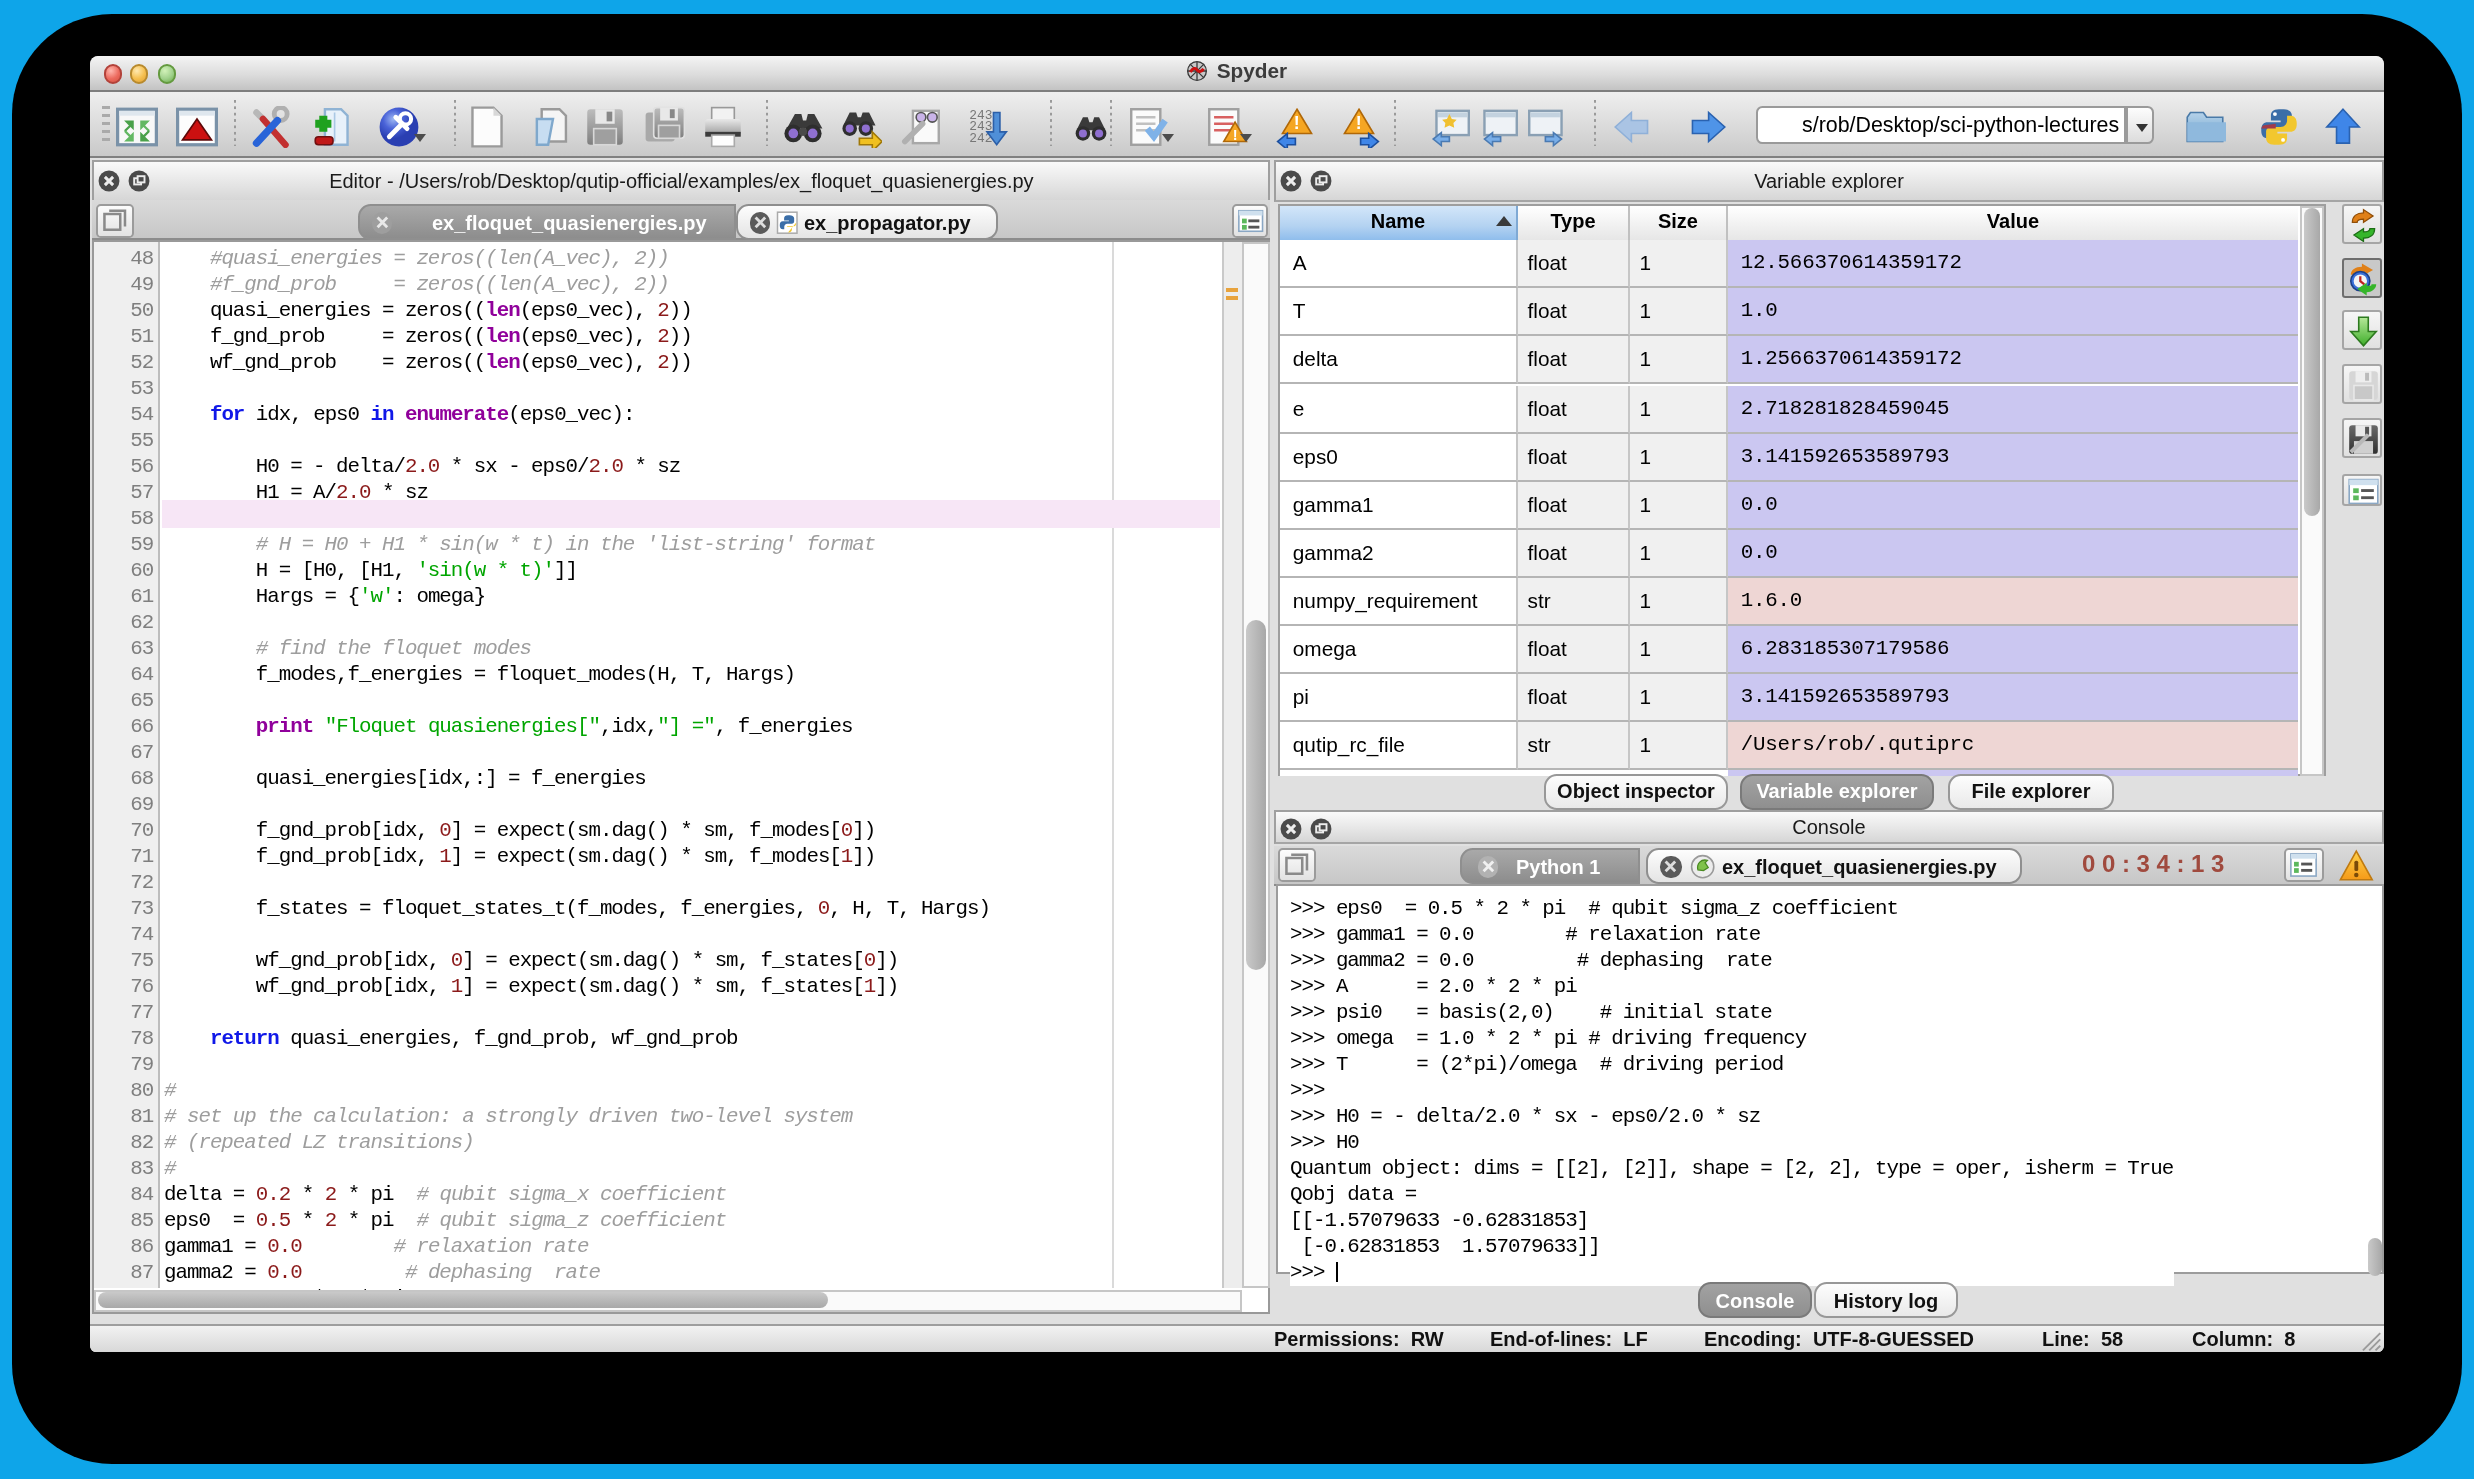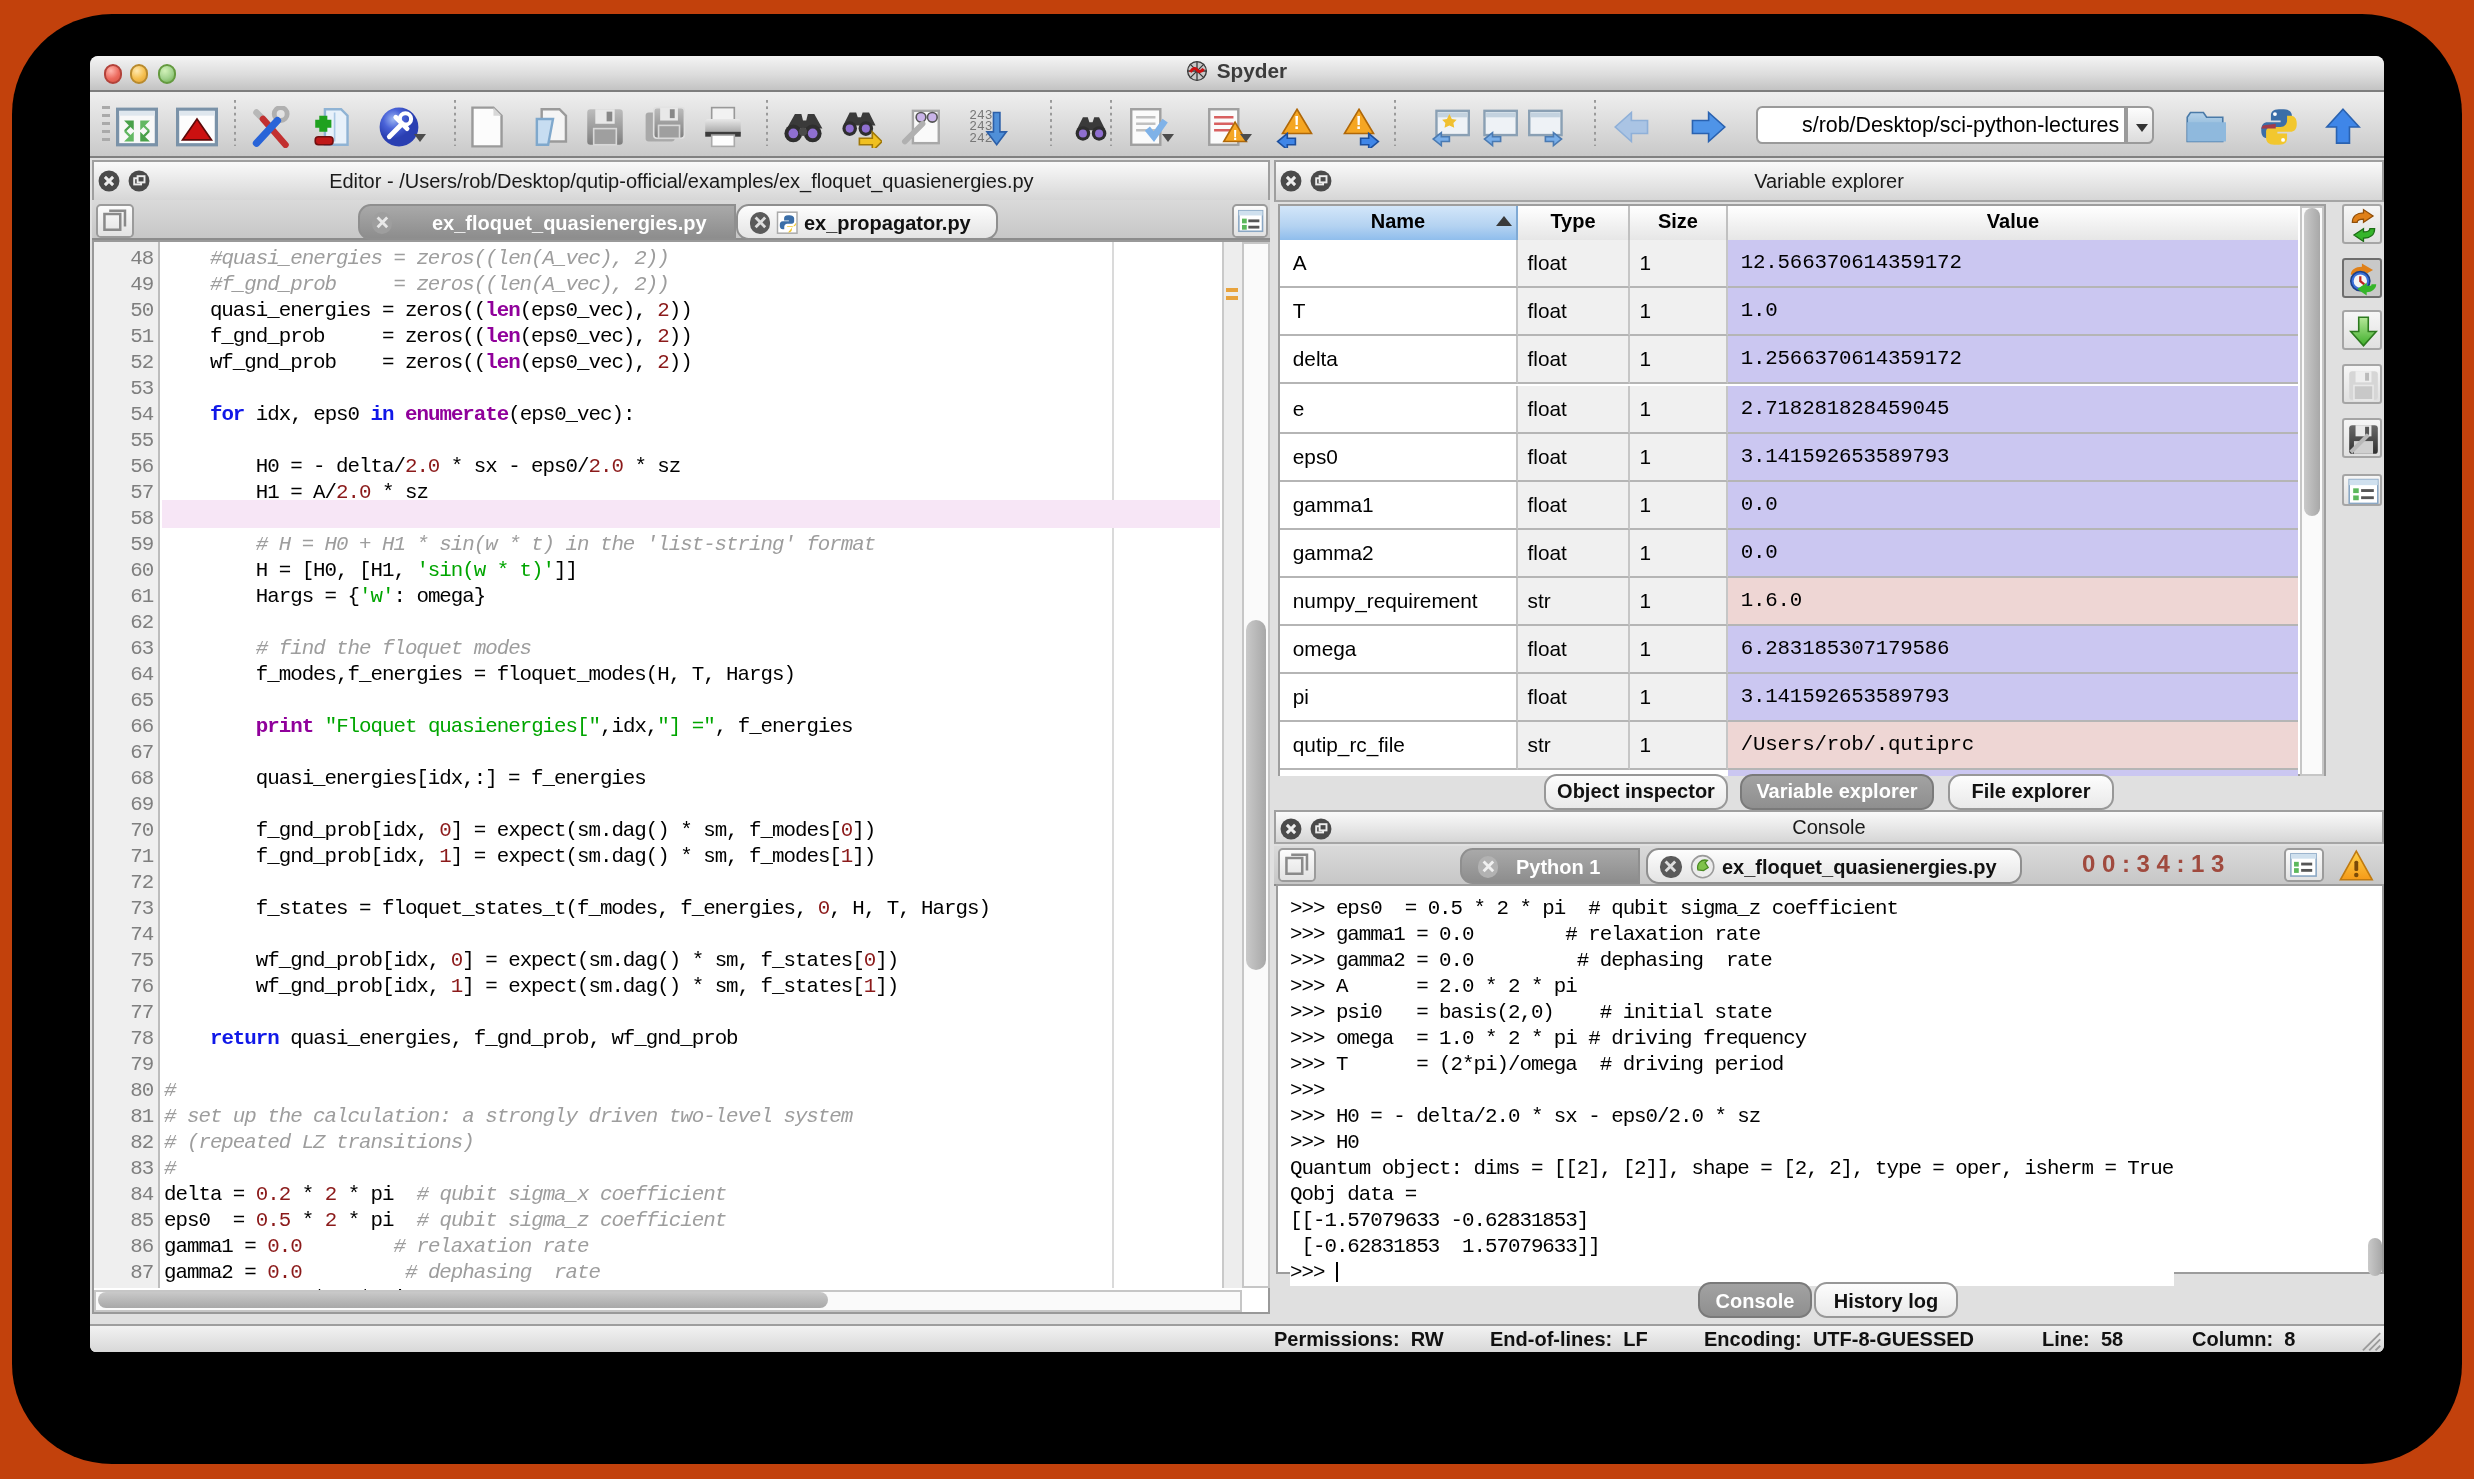--- a/index.html
+++ b/index.html
@@ -1,17 +1,17 @@
 <!DOCTYPE html>
 <html style="font-size:12.7px"><head>
 <meta charset="utf-8">
 <style>
 html,body{margin:0;padding:0;background:#fff;}
 *{box-sizing:border-box;}
-#canvas{position:relative;width:2475px;height:1479px;background:#c2410c;overflow:hidden;}
+#canvas{position:relative;width:2475px;height:1479px;background:#0ea5e9;overflow:hidden;}
 #scale{position:absolute;left:0;top:0;width:1237px;height:740px;transform:scale(2);transform-origin:0 0;font-family:"Liberation Sans",sans-serif;}
 #blackbg{position:absolute;left:6.4px;top:7.2px;width:1225px;height:725px;background:#000;border-radius:50px;}
 #win{position:absolute;left:45px;top:28px;width:1147px;height:648px;background:#e0e0e0;border-radius:4px 4px 3.2px 3.2px;overflow:hidden;}
 .abs{position:absolute;}
 
 #titlebar{position:absolute;left:0;top:0;width:100%;height:17.5px;background:linear-gradient(#f4f4f4,#dcdcdc 55%,#c3c3c3);border-bottom:0.8px solid #7e7e7e;border-radius:4px 4px 0 0;}
 .tl{position:absolute;top:4.4px;width:9.2px;height:9.2px;border-radius:50%;}
 #tlr{left:6.8px;background:radial-gradient(circle at 35% 30%,#ffb7ae,#ec6a5e 55%,#d4503f);border:0.4px solid #b2423a;}
 #tly{left:20px;background:radial-gradient(circle at 35% 30%,#ffe9b0,#f5bf4f 55%,#dfa036);border:0.4px solid #b88a2d;}
 #tlg{left:34px;background:radial-gradient(circle at 35% 30%,#d2f2b9,#a0d18c 55%,#6cab48);border:0.4px solid #649a3f;}

